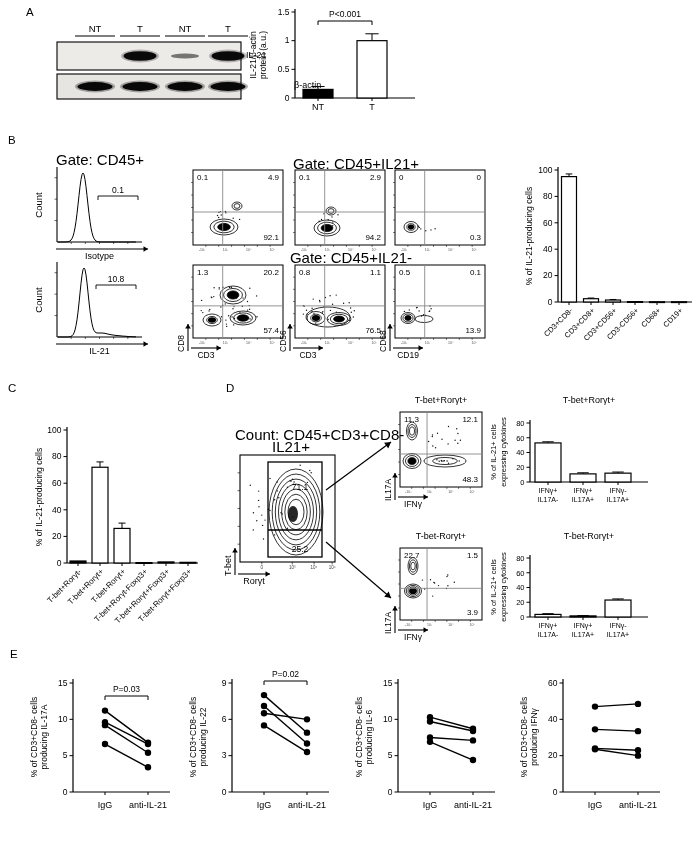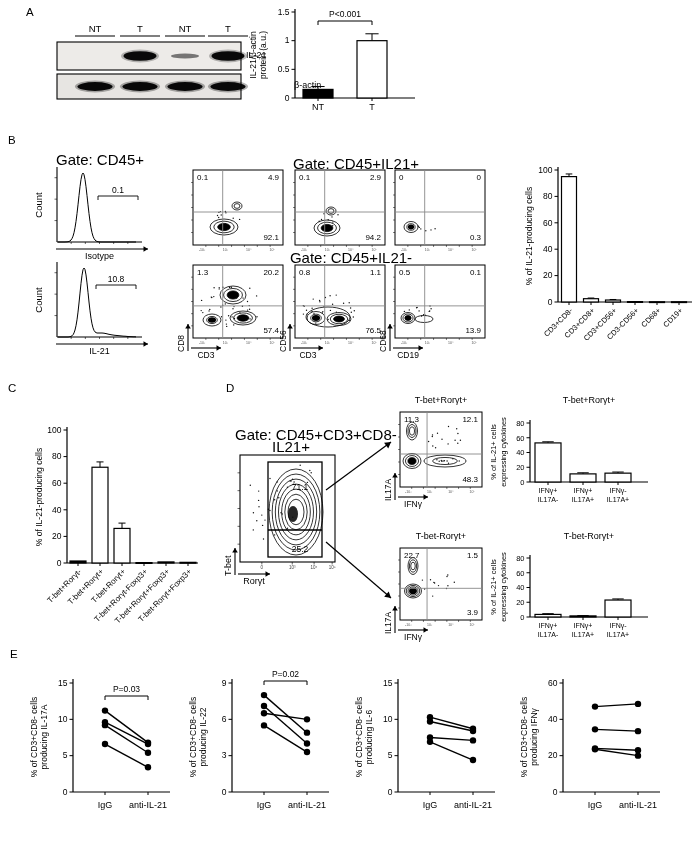--- a/index.html
+++ b/index.html
@@ -839,19 +839,19 @@
   <div class="abs panel-letter" style="left:226px;top:382px;">D</div>
   <div class="abs panel-letter" style="left:10px;top:648px;">E</div>
 
   <div class="abs blot-label" style="left:246px;top:50px;">IL-21</div>
   <div class="abs blot-label" style="left:246px;top:80px;padding-left:48px;">β-actin</div>
 
   <div class="abs title" style="left:40px;top:151px;width:120px;">Gate: CD45+</div>
   <div class="abs title" style="left:289px;top:155px;width:130px;text-align:right;">Gate: CD45+IL21+</div>
   <div class="abs title" style="left:286px;top:249px;width:130px;">Gate: CD45+IL21-</div>
 
-  <div class="abs title" style="left:235px;top:426px;width:140px;">Gate: CD45+CD3+CD8-</div>
+  <div class="abs title" style="left:235px;top:426px;width:140px;">Count: CD45+CD3+CD8-</div>
   <div class="abs title" style="left:221px;top:438px;width:140px;">IL21+</div>
   <div class="abs small-title" style="left:396px;top:395px;width:90px;">T-bet+Rorγt+</div>
   <div class="abs small-title" style="left:396px;top:531px;width:90px;">T-bet-Rorγt+</div>
   <div class="abs small-title" style="left:527px;top:395px;width:124px;">T-bet+Rorγt+</div>
   <div class="abs small-title" style="left:527px;top:531px;width:124px;">T-bet-Rorγt+</div>
 </div>
 
 </body></html>

